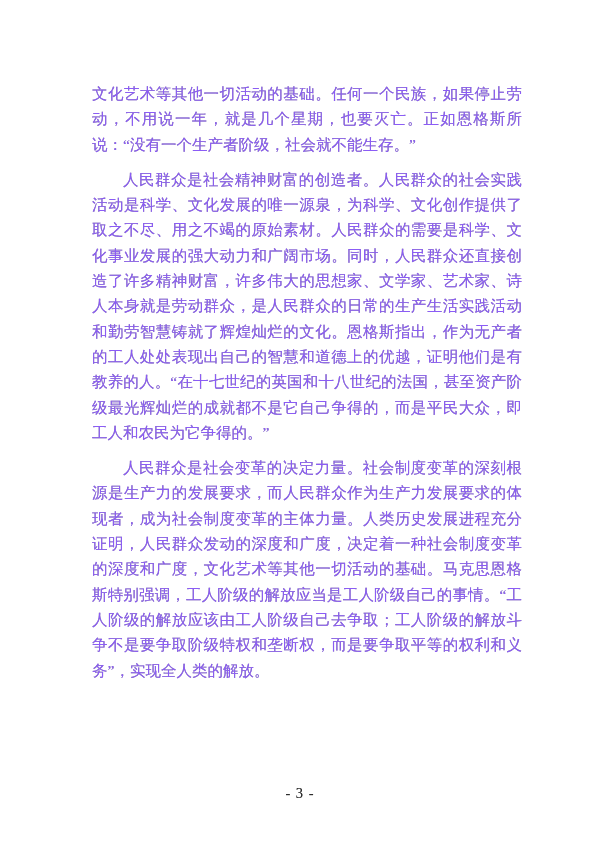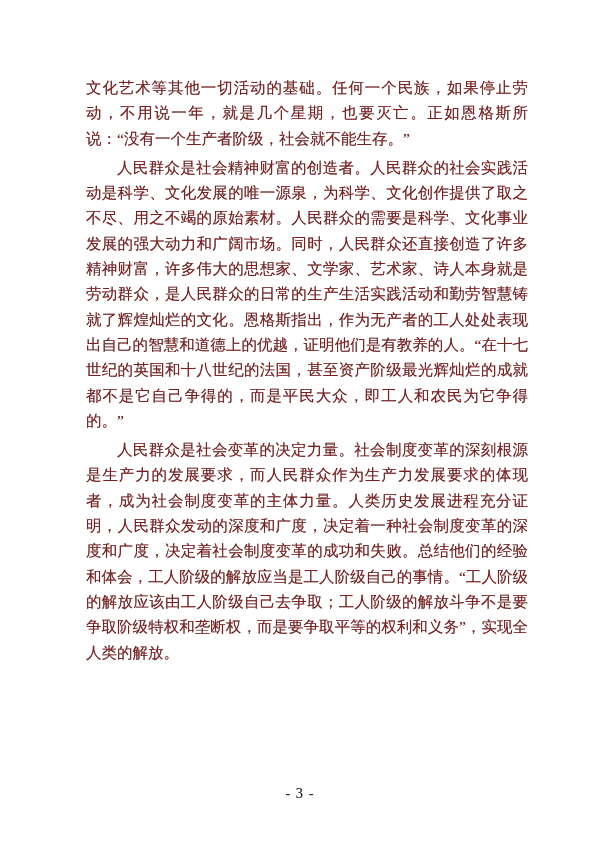--- a/index.html
+++ b/index.html
@@ -16,27 +16,27 @@
     font-family: "Liberation Serif", "DejaVu Serif", serif;
     color: #262626;
   }
   .content {
     position: absolute;
     left: 82px;
     top: 71px;
     width: 450px;
   }
   .para {
-    margin: 4px;
+    margin: 10px;
     font-size: 15.5px;
     line-height: 25.3px;
     text-align: justify;
     text-justify: inter-ideograph;
     text-indent: 2em;
-    color: #7f1d1d;
+    color: #8b5cf6;
     text-shadow: 0 0 0.5px rgba(45,45,45,0.55);
     word-break: break-all;
   }
   .para.no-indent {
     text-indent: 0;
   }
   .footer {
     position: absolute;
     left: 0;
     top: 785px;
@@ -48,16 +48,16 @@
     text-shadow: 0 0 0.5px rgba(45,45,45,0.55);
   }
 </style>
 </head>
 <body>
 
 <div class="page">
   <div class="content">
     <p class="para no-indent">文化艺术等其他一切活动的基础。任何一个民族，如果停止劳动，不用说一年，就是几个星期，也要灭亡。正如恩格斯所说：“没有一个生产者阶级，社会就不能生存。”</p>
     <p class="para">人民群众是社会精神财富的创造者。人民群众的社会实践活动是科学、文化发展的唯一源泉，为科学、文化创作提供了取之不尽、用之不竭的原始素材。人民群众的需要是科学、文化事业发展的强大动力和广阔市场。同时，人民群众还直接创造了许多精神财富，许多伟大的思想家、文学家、艺术家、诗人本身就是劳动群众，是人民群众的日常的生产生活实践活动和勤劳智慧铸就了辉煌灿烂的文化。恩格斯指出，作为无产者的工人处处表现出自己的智慧和道德上的优越，证明他们是有教养的人。“在十七世纪的英国和十八世纪的法国，甚至资产阶级最光辉灿烂的成就都不是它自己争得的，而是平民大众，即工人和农民为它争得的。”</p>
-    <p class="para">人民群众是社会变革的决定力量。社会制度变革的深刻根源是生产力的发展要求，而人民群众作为生产力发展要求的体现者，成为社会制度变革的主体力量。人类历史发展进程充分证明，人民群众发动的深度和广度，决定着一种社会制度变革的深度和广度，决定着社会制度变革的成功和失败。总结他们的经验和体会，工人阶级的解放应当是工人阶级自己的事情。“工人阶级的解放应该由工人阶级自己去争取；工人阶级的解放斗争不是要争取阶级特权和垄断权，而是要争取平等的权利和义务”，实现全人类的解放。</p>
+    <p class="para">人民群众是社会变革的决定力量。社会制度变革的深刻根源是生产力的发展要求，而人民群众作为生产力发展要求的体现者，成为社会制度变革的主体力量。人类历史发展进程充分证明，人民群众发动的深度和广度，决定着一种社会制度变革的深度和广度，文化艺术等其他一切活动的基础。马克思恩格斯特别强调，工人阶级的解放应当是工人阶级自己的事情。“工人阶级的解放应该由工人阶级自己去争取；工人阶级的解放斗争不是要争取阶级特权和垄断权，而是要争取平等的权利和义务”，实现全人类的解放。</p>
   </div>
   <div class="footer">- 3 -</div>
 </div>
 
 </body></html>

